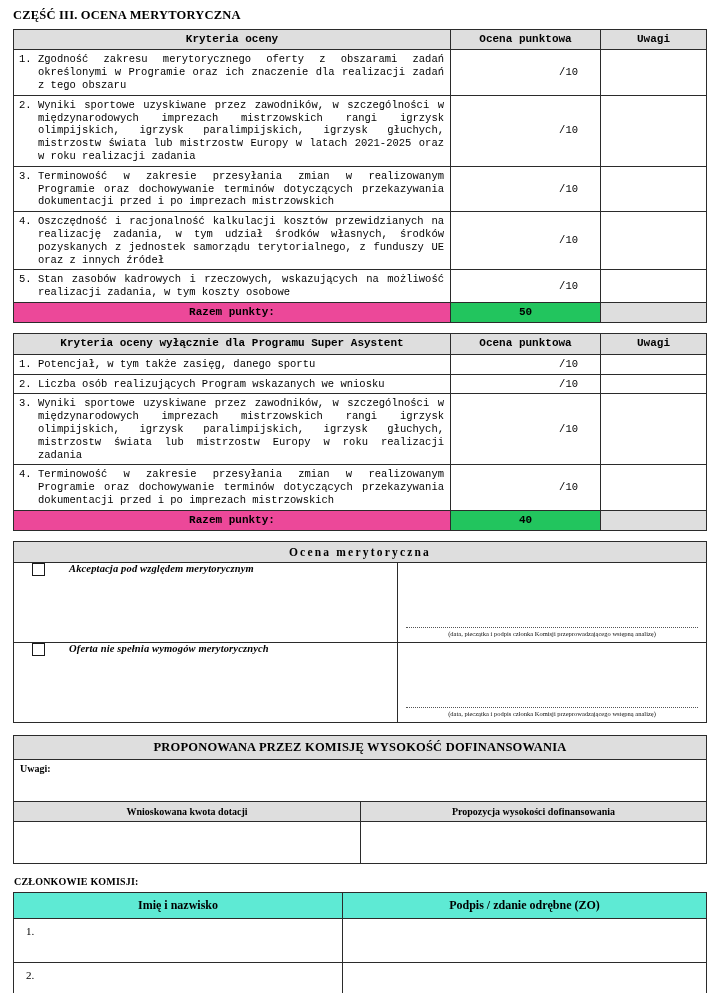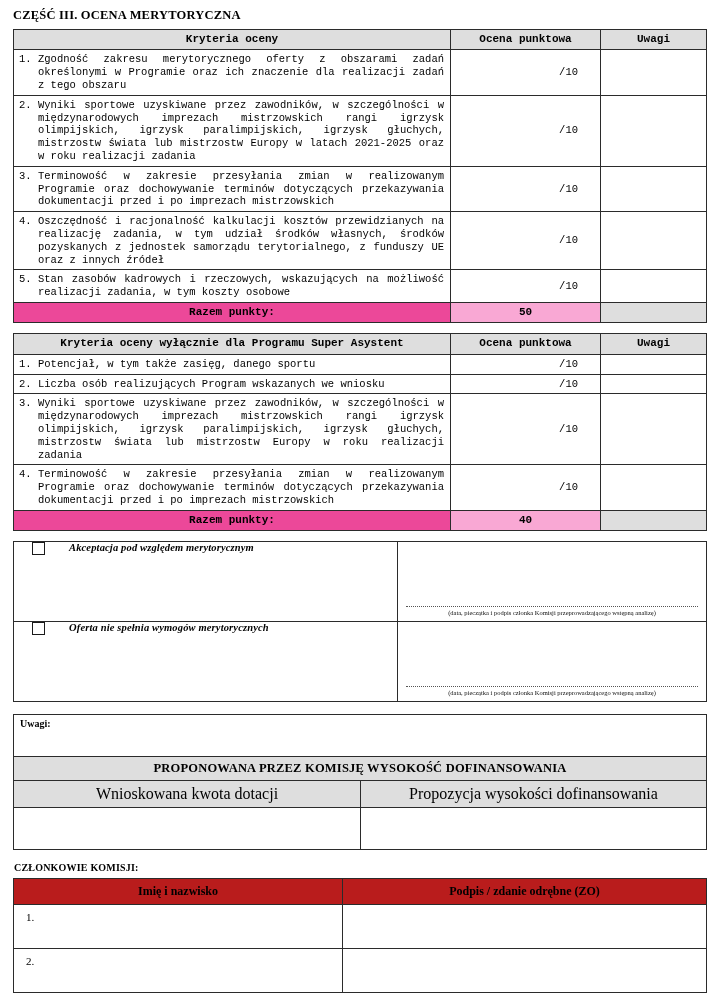--- a/index.html
+++ b/index.html
@@ -84,21 +84,21 @@
   .blank { }
   .total-label {
     background: #ec4899;
     font-weight: bold;
     text-align: center;
     vertical-align: middle !important;
     padding: 3px 4px !important;
     font-size: 11px;
   }
   .total-val {
-    background: #f9a8d4;
+    background: #22c55e;
     font-weight: bold;
     text-align: center;
     vertical-align: middle !important;
     font-size: 11px;
   }
   .total-blank { background: #dedede; }
 
   
   table.merit {
     width: 693px;
@@ -186,23 +186,23 @@
   }
   .fund-notes {
     height: 42px;
     font-size: 10px;
     font-weight: bold;
     padding: 3px 0 0 6px;
     vertical-align: top;
   }
   .fund-sub {
     background: #dedede;
-    font-weight: normal;
-    text-align: center;
-    font-size: 16px;
+    font-weight: bold;
+    text-align: center;
+    font-size: 10px;
     padding: 4px 0;
     margin-left: 12px;
   }
   .fund-cell {
     height: 42px;
   }
 
   
   .members-title {
     font-size: 10px;
@@ -213,21 +213,21 @@
   table.members {
     width: 693px;
     border-collapse: collapse;
     table-layout: fixed;
   }
   table.members td {
     border: 1px solid #2b2b2b;
     box-sizing: border-box;
   }
   .mem-hdr {
-    background: #b91c1c;
+    background: #5eead4;
     font-weight: bold;
     text-align: center;
     font-size: 12px;
     padding: 5px 0;
   }
   .mem-num {
     height: 44px;
     font-size: 11px;
     padding: 6px 0 0 12px;
     vertical-align: top;
@@ -383,20 +383,23 @@
       </tr>
     </tbody>
   </table>
 
   <table class="merit">
     <colgroup>
       <col style="width:384px">
       <col style="width:309px">
     </colgroup>
     <tbody>
+      <tr>
+        <td class="merit-hdr" colspan="2">Ocena merytoryczna</td>
+      </tr>
 
       <tr>
         <td class="merit-left">
           <div class="cb-row">
             <span class="checkbox"></span>
             <span class="cb-label">Akceptacja pod względem merytorycznym</span>
           </div>
         </td>
         <td class="merit-right">
           <div class="sig-wrap">
@@ -423,27 +426,27 @@
     </tbody>
   </table>
 
   <table class="fund">
     <colgroup>
       <col style="width:347px">
       <col style="width:346px">
     </colgroup>
     <tbody>
       <tr>
+        <td class="fund-hdr" colspan="2">PROPONOWANA PRZEZ KOMISJĘ WYSOKOŚĆ DOFINANSOWANIA</td>
+      </tr>
+      <tr>
         <td class="fund-notes" colspan="2">
           <span>Uwagi:</span>
           <span></span>
         </td>
-      </tr>
-      <tr>
-        <td class="fund-hdr" colspan="2">PROPONOWANA PRZEZ KOMISJĘ WYSOKOŚĆ DOFINANSOWANIA</td>
       </tr>
       <tr>
         <td class="fund-sub">Wnioskowana kwota dotacji</td>
         <td class="fund-sub">Propozycja wysokości dofinansowania</td>
       </tr>
       <tr>
         <td class="fund-cell"></td>
         <td class="fund-cell"></td>
       </tr>
     </tbody>

